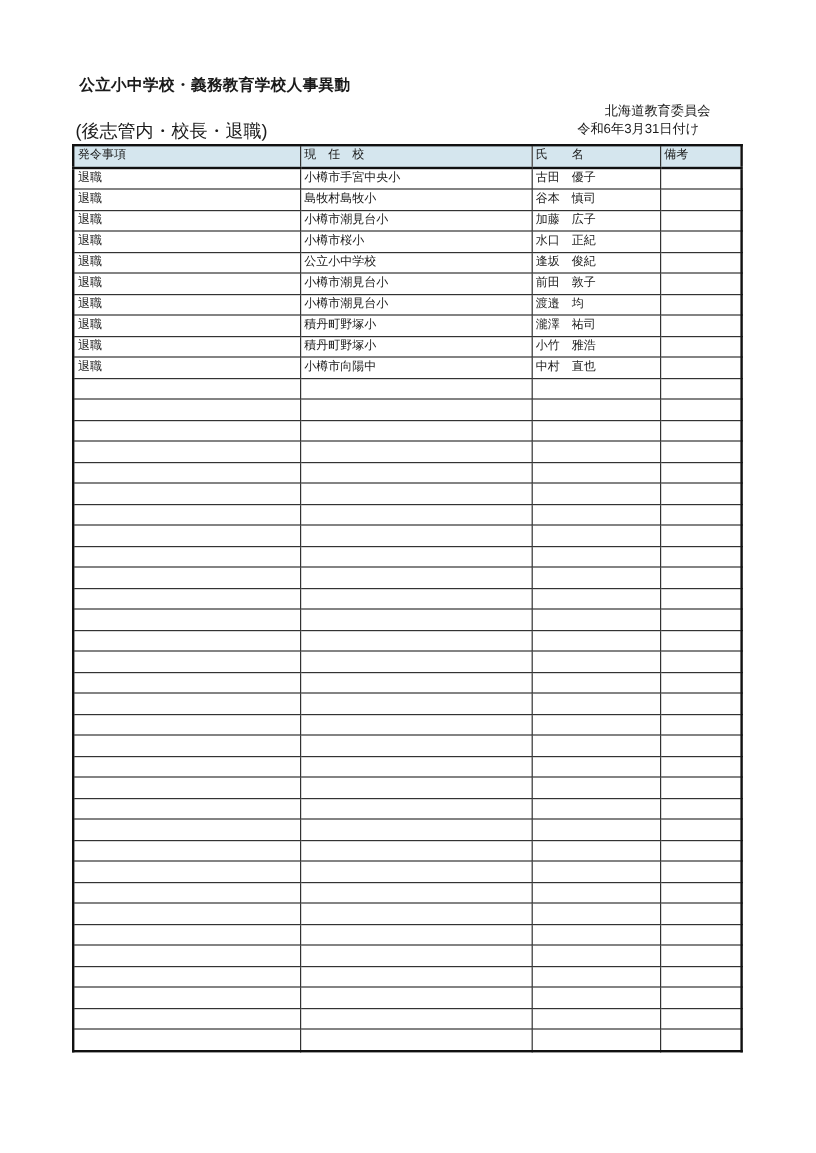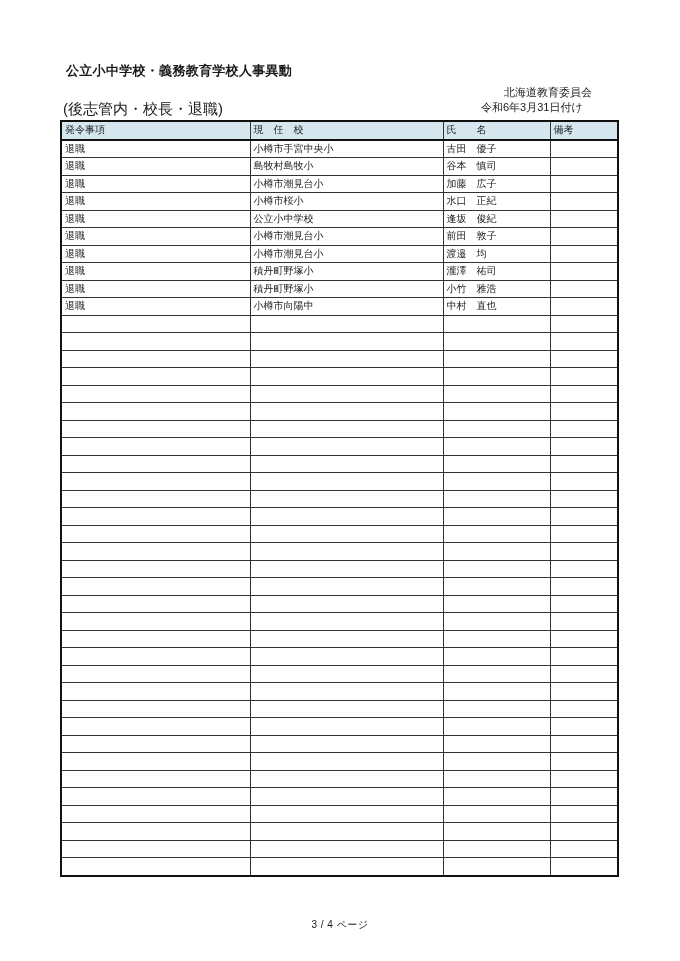--- a/index.html
+++ b/index.html
@@ -357,15 +357,14 @@
         </tr>
         <tr>
           <td></td>
           <td></td>
           <td></td>
           <td></td>
         </tr>
       </tbody>
   </table>
 
-  <div class="page-footer">3 / 4 ページ</div>
 
 </div>
 
 </body></html>

